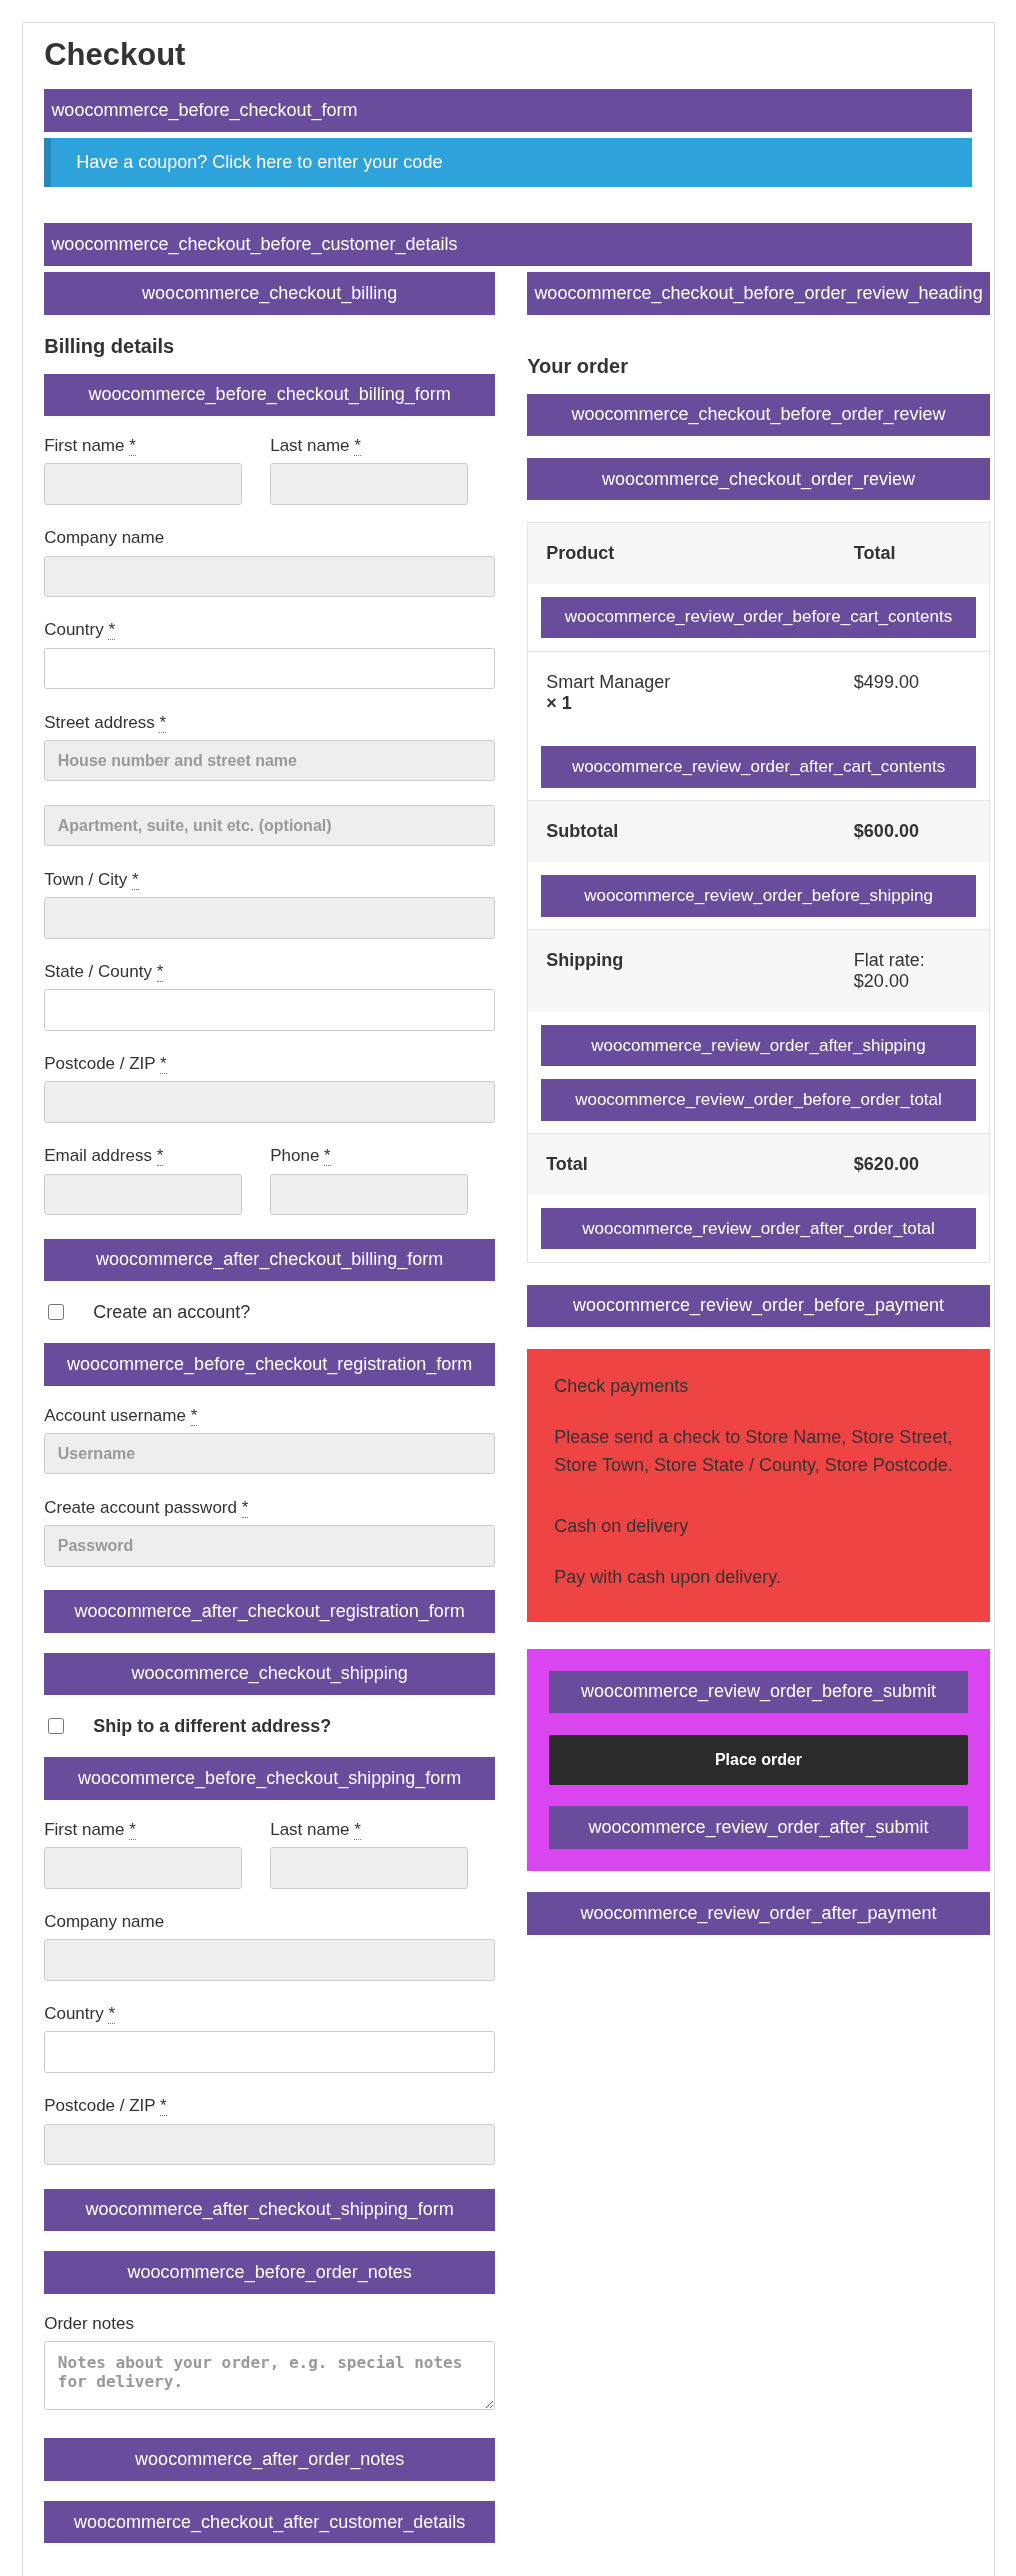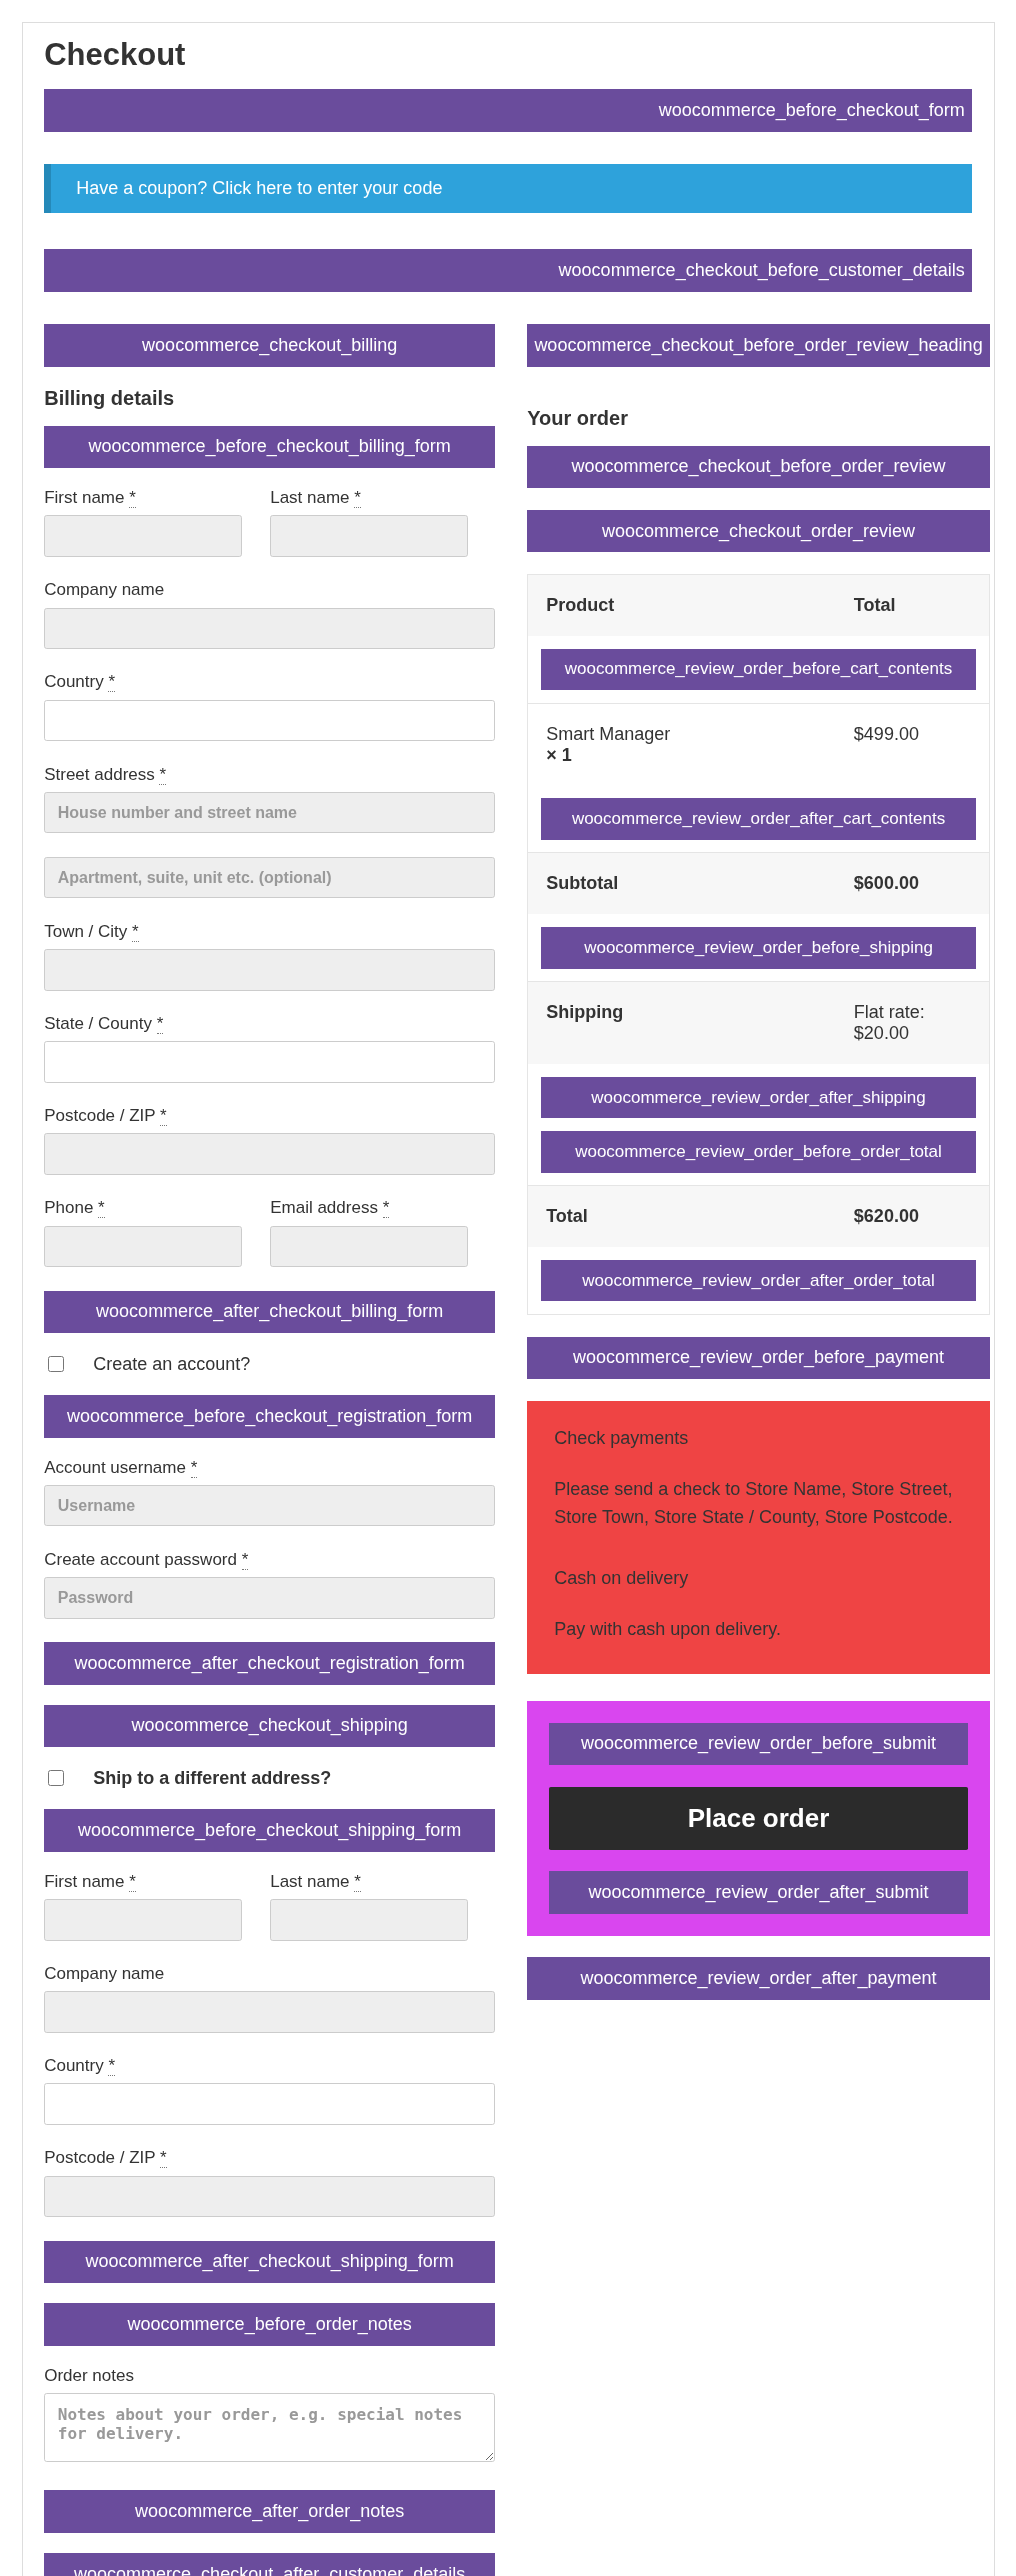--- a/index.html
+++ b/index.html
@@ -18,24 +18,24 @@
     margin: 0 auto;
   }
   h1.page-title {
     font-size: 31px;
     font-weight: bold;
     margin: 0 0 16px 0;
   }
   .hook-full {
     background: #6a4c9c;
     color: #fff;
-    text-align: right;
+    text-align: left;
     font-size: 18px;
     padding: 10.8px 7.2px;
-    margin-bottom: 32px;
+    margin-bottom: 6px;
   }
   .hook {
     background: #6a4c9c;
     color: #fff;
     text-align: center;
     font-size: 18px;
     padding: 10.8px 7.2px;
     margin-bottom: 20px;
   }
   .coupon {
@@ -144,21 +144,21 @@
     background: #d946ef;
     padding: 21.6px 21.6px;
     margin-bottom: 21.6px;
   }
   .submit-box .hook { margin-bottom: 21.6px; }
   .submit-box .hook:last-child{ margin-bottom: 0; }
   .place-order-btn {
     width: 100%;
     background: #2b2b2b;
     color: #fff;
-    font-size: 26px;
+    font-size: 16px;
     font-weight: bold;
     border: none;
     padding: 16px 0;
     border-radius: 1.8px;
     margin-bottom: 21.6px;
     cursor: pointer;
     text-align: center;
   }
 
   .col-right .hook { margin-bottom: 21.6px; }
@@ -225,25 +225,25 @@
         <input type="text" style="">
       </div>
 
       <div class="field-row field">
         <label><span>Postcode / ZIP </span><span class="req">*</span></label>
         <input type="text" class="disabled-look" style="">
       </div>
 
       <div class="field-row-half">
         <div class="field">
+          <label><span>Email address </span><span class="req">*</span></label>
+          <input type="text" class="disabled-look" style="">
+        </div>
+        <div class="field">
           <label><span>Phone </span><span class="req">*</span></label>
-          <input type="text" class="disabled-look" style="">
-        </div>
-        <div class="field">
-          <label><span>Email address </span><span class="req">*</span></label>
           <input type="text" class="disabled-look" style="">
         </div>
       </div>
 
       <div class="hook">woocommerce_after_checkout_billing_form</div>
 
       <div class="checkbox-line">
         <input type="checkbox" style="">
         <label>Create an account?</label>
       </div>

